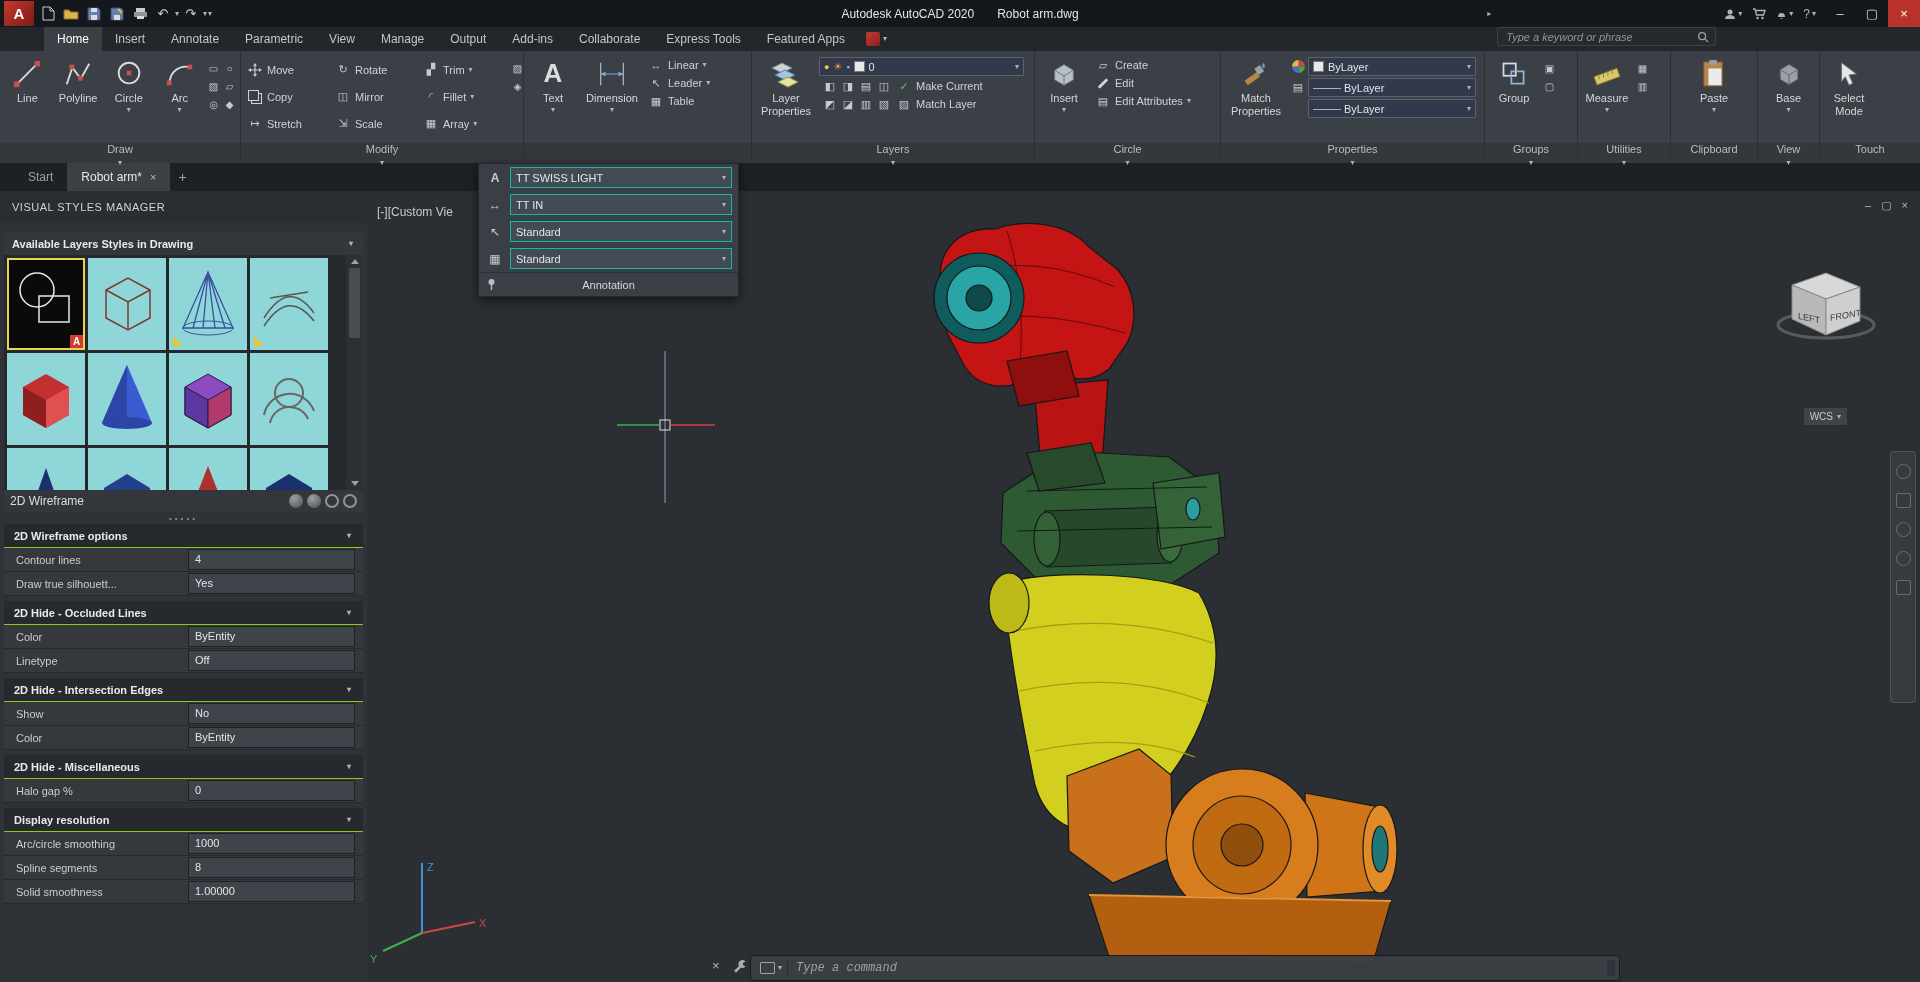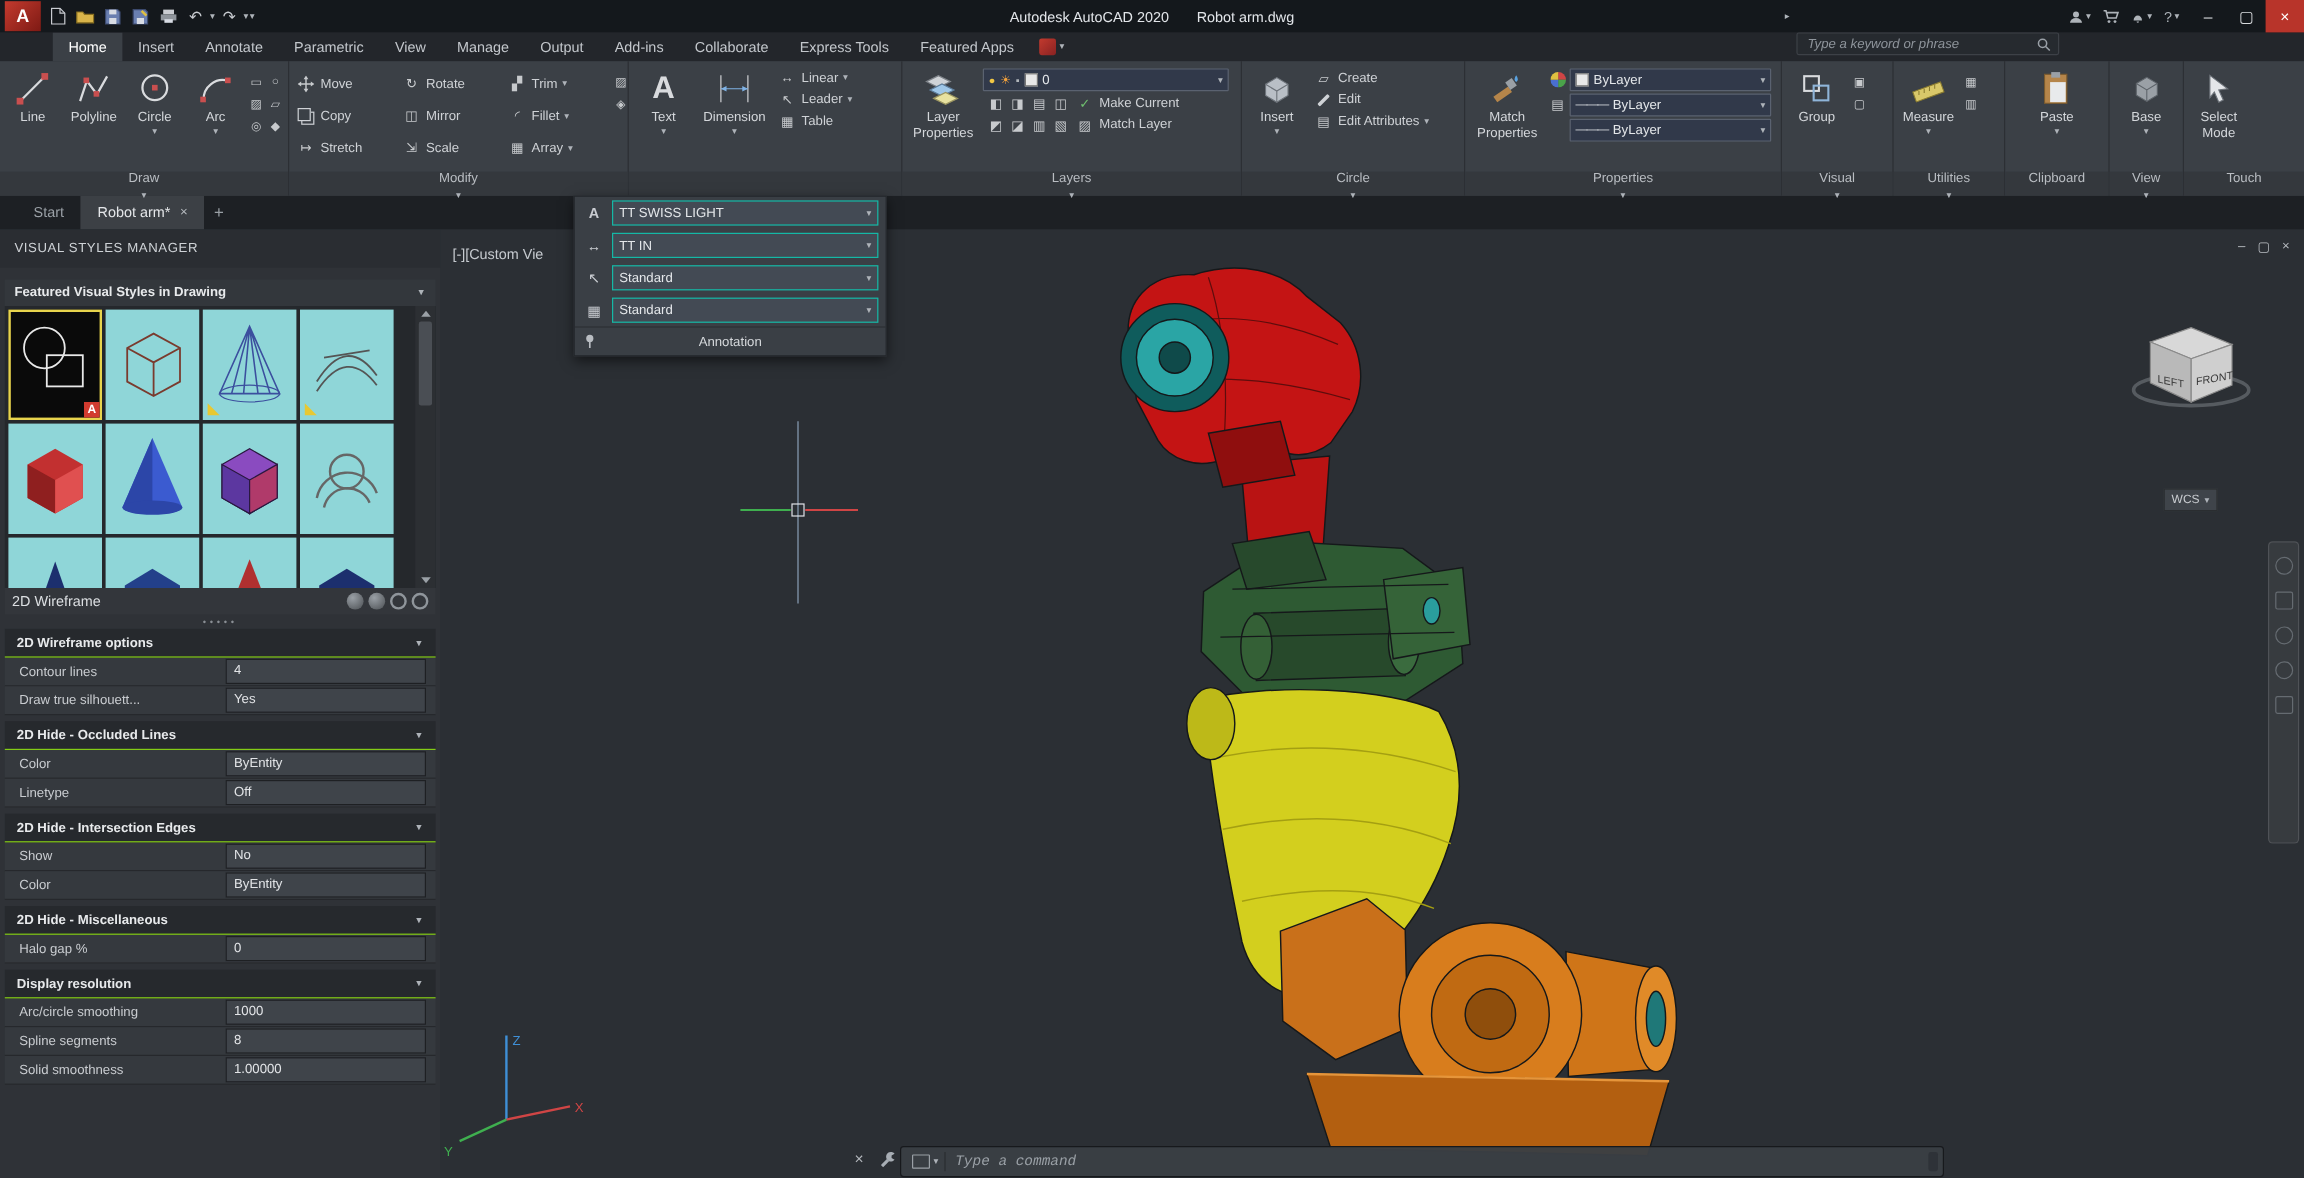--- a/index.html
+++ b/index.html
@@ -530,21 +530,21 @@
             </svg>
           </span>
         <span>Group</span>
       </div>
       <div class="mini-grid" style="grid-template-columns:15px;">
         <span class="mg">▣</span>
         <span class="mg">▢</span>
       </div>
     </div>
     <div class="plabel">
-        <span>Visual</span>
+        <span>Groups</span>
         <span class="cr">▾</span>
       </div>
   </div>
 
   <div class="panel" style="width:92px">
     <div class="pcontent">
       <div class="bigbtn">
         <span class="bigicn">
             <svg width="30" height="28" viewBox="0 0 32 32">
               <rect x="2" y="14" width="28" height="10" transform="rotate(-20 16 19)" fill="#d9c86a" stroke="#8a7b30"></rect>
@@ -666,21 +666,21 @@
         <rect x="4.8" y="6" width="1.4" height="6" fill="#b9bdc2"></rect>
       </svg>
     <span>Annotation</span>
   </div>
 </div>
 
 <div class="palette">
   <div class="pal-title">VISUAL STYLES MANAGER</div>
   <div class="pal-gap"></div>
   <div class="styles-bar">
-    <span>Featured Visual Styles in Drawing</span>
+    <span>Available Layers Styles in Drawing</span>
       <span class="cr">▾</span>
   </div>
   <div class="thumbs-wrap">
     <div class="thumbs">
       <div class="thumb sel" style="background:#0a0a0a">
         <svg viewBox="0 0 78 92">
             <circle cx="30" cy="32" r="17" fill="none" stroke="#e8e8e8" stroke-width="1.5"></circle>
             <rect x="32" y="38" width="30" height="26" fill="none" stroke="#e8e8e8" stroke-width="1.5"></rect>
           </svg>
         <span class="badgeA">A</span>

